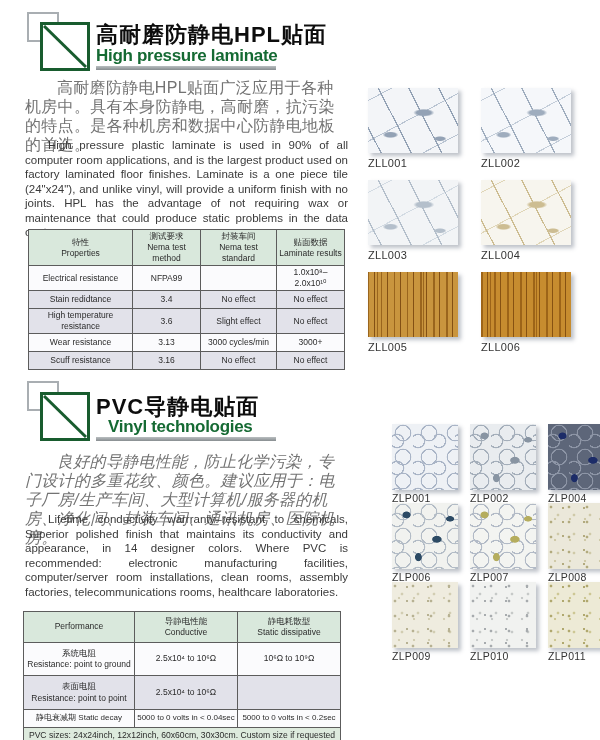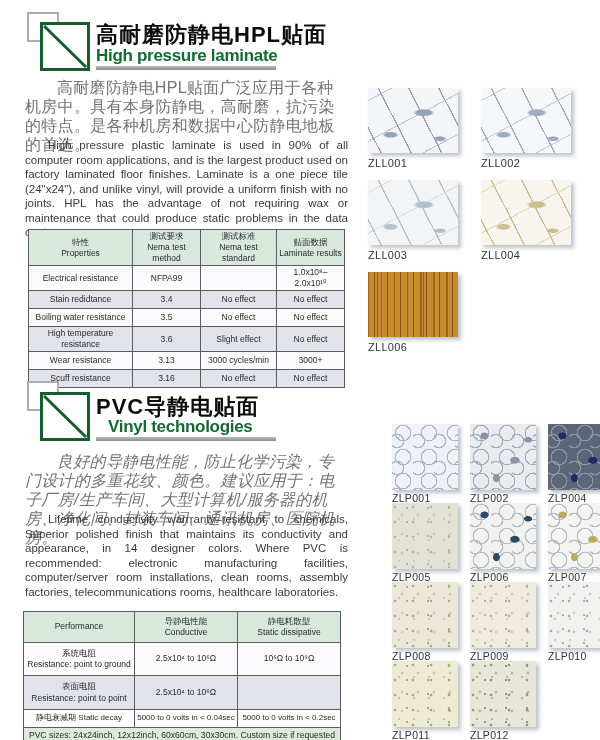--- a/index.html
+++ b/index.html
@@ -119,21 +119,21 @@
       <tr>
         <th>
             <span class="hz">特性</span>
             <span class="he">Properties</span>
           </th>
         <th>
             <span class="hz">测试要求</span>
             <span class="he">Nema test method</span>
           </th>
         <th>
-            <span class="hz">测试标准</span>
+            <span class="hz">封装车间</span>
             <span class="he">Nema test standard</span>
           </th>
         <th>
             <span class="hz">贴面数据</span>
             <span class="he">Laminate results</span>
           </th>
       </tr>
     </thead>
     <tbody>
       <tr>
@@ -141,26 +141,20 @@
           <td>NFPA99</td>
           <td></td>
           <td>1.0x10⁸–2.0x10¹⁰</td>
       </tr>
       <tr class="shade">
         <td>Stain redidtance</td>
           <td>3.4</td>
           <td>No effect</td>
           <td>No effect</td>
       </tr>
-      <tr>
-        <td>Boiling water resistance</td>
-          <td>3.5</td>
-          <td>No effect</td>
-          <td>No effect</td>
-      </tr>
       <tr class="shade">
         <td>High temperature resistance</td>
           <td>3.6</td>
           <td>Slight effect</td>
           <td>No effect</td>
       </tr>
       <tr>
         <td>Wear resistance</td>
           <td>3.13</td>
           <td>3000 cycles/min</td>
@@ -184,20 +178,24 @@
       <div class="swatch p-marble" style="--base: #f5f7fa; --accent: #9fadbe; --accent2: #c3cdd9;"></div>
       <div class="slabel">ZLL002</div>
     </div>
     <div class="cell">
       <div class="swatch p-marble" style="--base: #f2f4f6; --accent: #b4bfcb; --accent2: #d3dbe3;"></div>
       <div class="slabel">ZLL003</div>
     </div>
     <div class="cell">
       <div class="swatch p-marble" style="--base: #f7f5ee; --accent: #cdbd92; --accent2: #e0d6b8;"></div>
       <div class="slabel">ZLL004</div>
+    </div>
+    <div class="cell">
+      <div class="swatch p-wood" style="--base: #c9953e; --accent: #9a651d; --accent2: #835014;"></div>
+      <div class="slabel">ZLL005</div>
     </div>
     <div class="cell">
       <div class="swatch p-wood" style="--base: #c78c2f; --accent: #9d6418; --accent2: #875212;"></div>
       <div class="slabel">ZLL006</div>
     </div>
   </div>
 
   <div class="abs logo-back" style="left:27px;top:381px;"></div>
   <div class="abs logo-main" style="left:40px;top:392px;">
     <svg width="44" height="43" viewBox="0 0 44 43">
@@ -267,24 +265,20 @@
     </div>
     <div class="cell">
       <div class="swatch p-pebble-chips" style="--base: #e9ecef; --accent: #a4aeba; --accent2: #8894a2;"></div>
       <div class="slabel">ZLP002</div>
     </div>
     <div class="cell">
       <div class="swatch p-pebble-chips" style="--base: #5d6679; --accent: #8d95a6; --accent2: #1c2c68;"></div>
       <div class="slabel">ZLP004</div>
     </div>
     <div class="cell">
-      <div class="swatch p-speckle" style="--base: #e4e1d6; --accent: #b9b4a2; --accent2: #cdc9ba;"></div>
-      <div class="slabel">ZLP005</div>
-    </div>
-    <div class="cell">
       <div class="swatch p-pebble-chips" style="--base: #f1f2ef; --accent: #b3bcc6; --accent2: #2c4a64;"></div>
       <div class="slabel">ZLP006</div>
     </div>
     <div class="cell">
       <div class="swatch p-pebble-chips" style="--base: #f3f4f1; --accent: #b2bac6; --accent2: #b5ad5e;"></div>
       <div class="slabel">ZLP007</div>
     </div>
     <div class="cell">
       <div class="swatch p-speckle" style="--base: #ebe8da; --accent: #b2aa7e; --accent2: #cfc9a8;"></div>
       <div class="slabel">ZLP008</div>
@@ -294,19 +288,15 @@
       <div class="slabel">ZLP009</div>
     </div>
     <div class="cell">
       <div class="swatch p-speckle" style="--base: #f1f2f0; --accent: #a7abae; --accent2: #c6c9c8;"></div>
       <div class="slabel">ZLP010</div>
     </div>
     <div class="cell">
       <div class="swatch p-speckle" style="--base: #edead6; --accent: #b0a86e; --accent2: #cdc794;"></div>
       <div class="slabel">ZLP011</div>
     </div>
-    <div class="cell">
-      <div class="swatch p-speckle" style="--base: #e8e6d8; --accent: #999672; --accent2: #b8b594;"></div>
-      <div class="slabel">ZLP012</div>
-    </div>
   </div>
 
 </div>
 
 </body></html>

